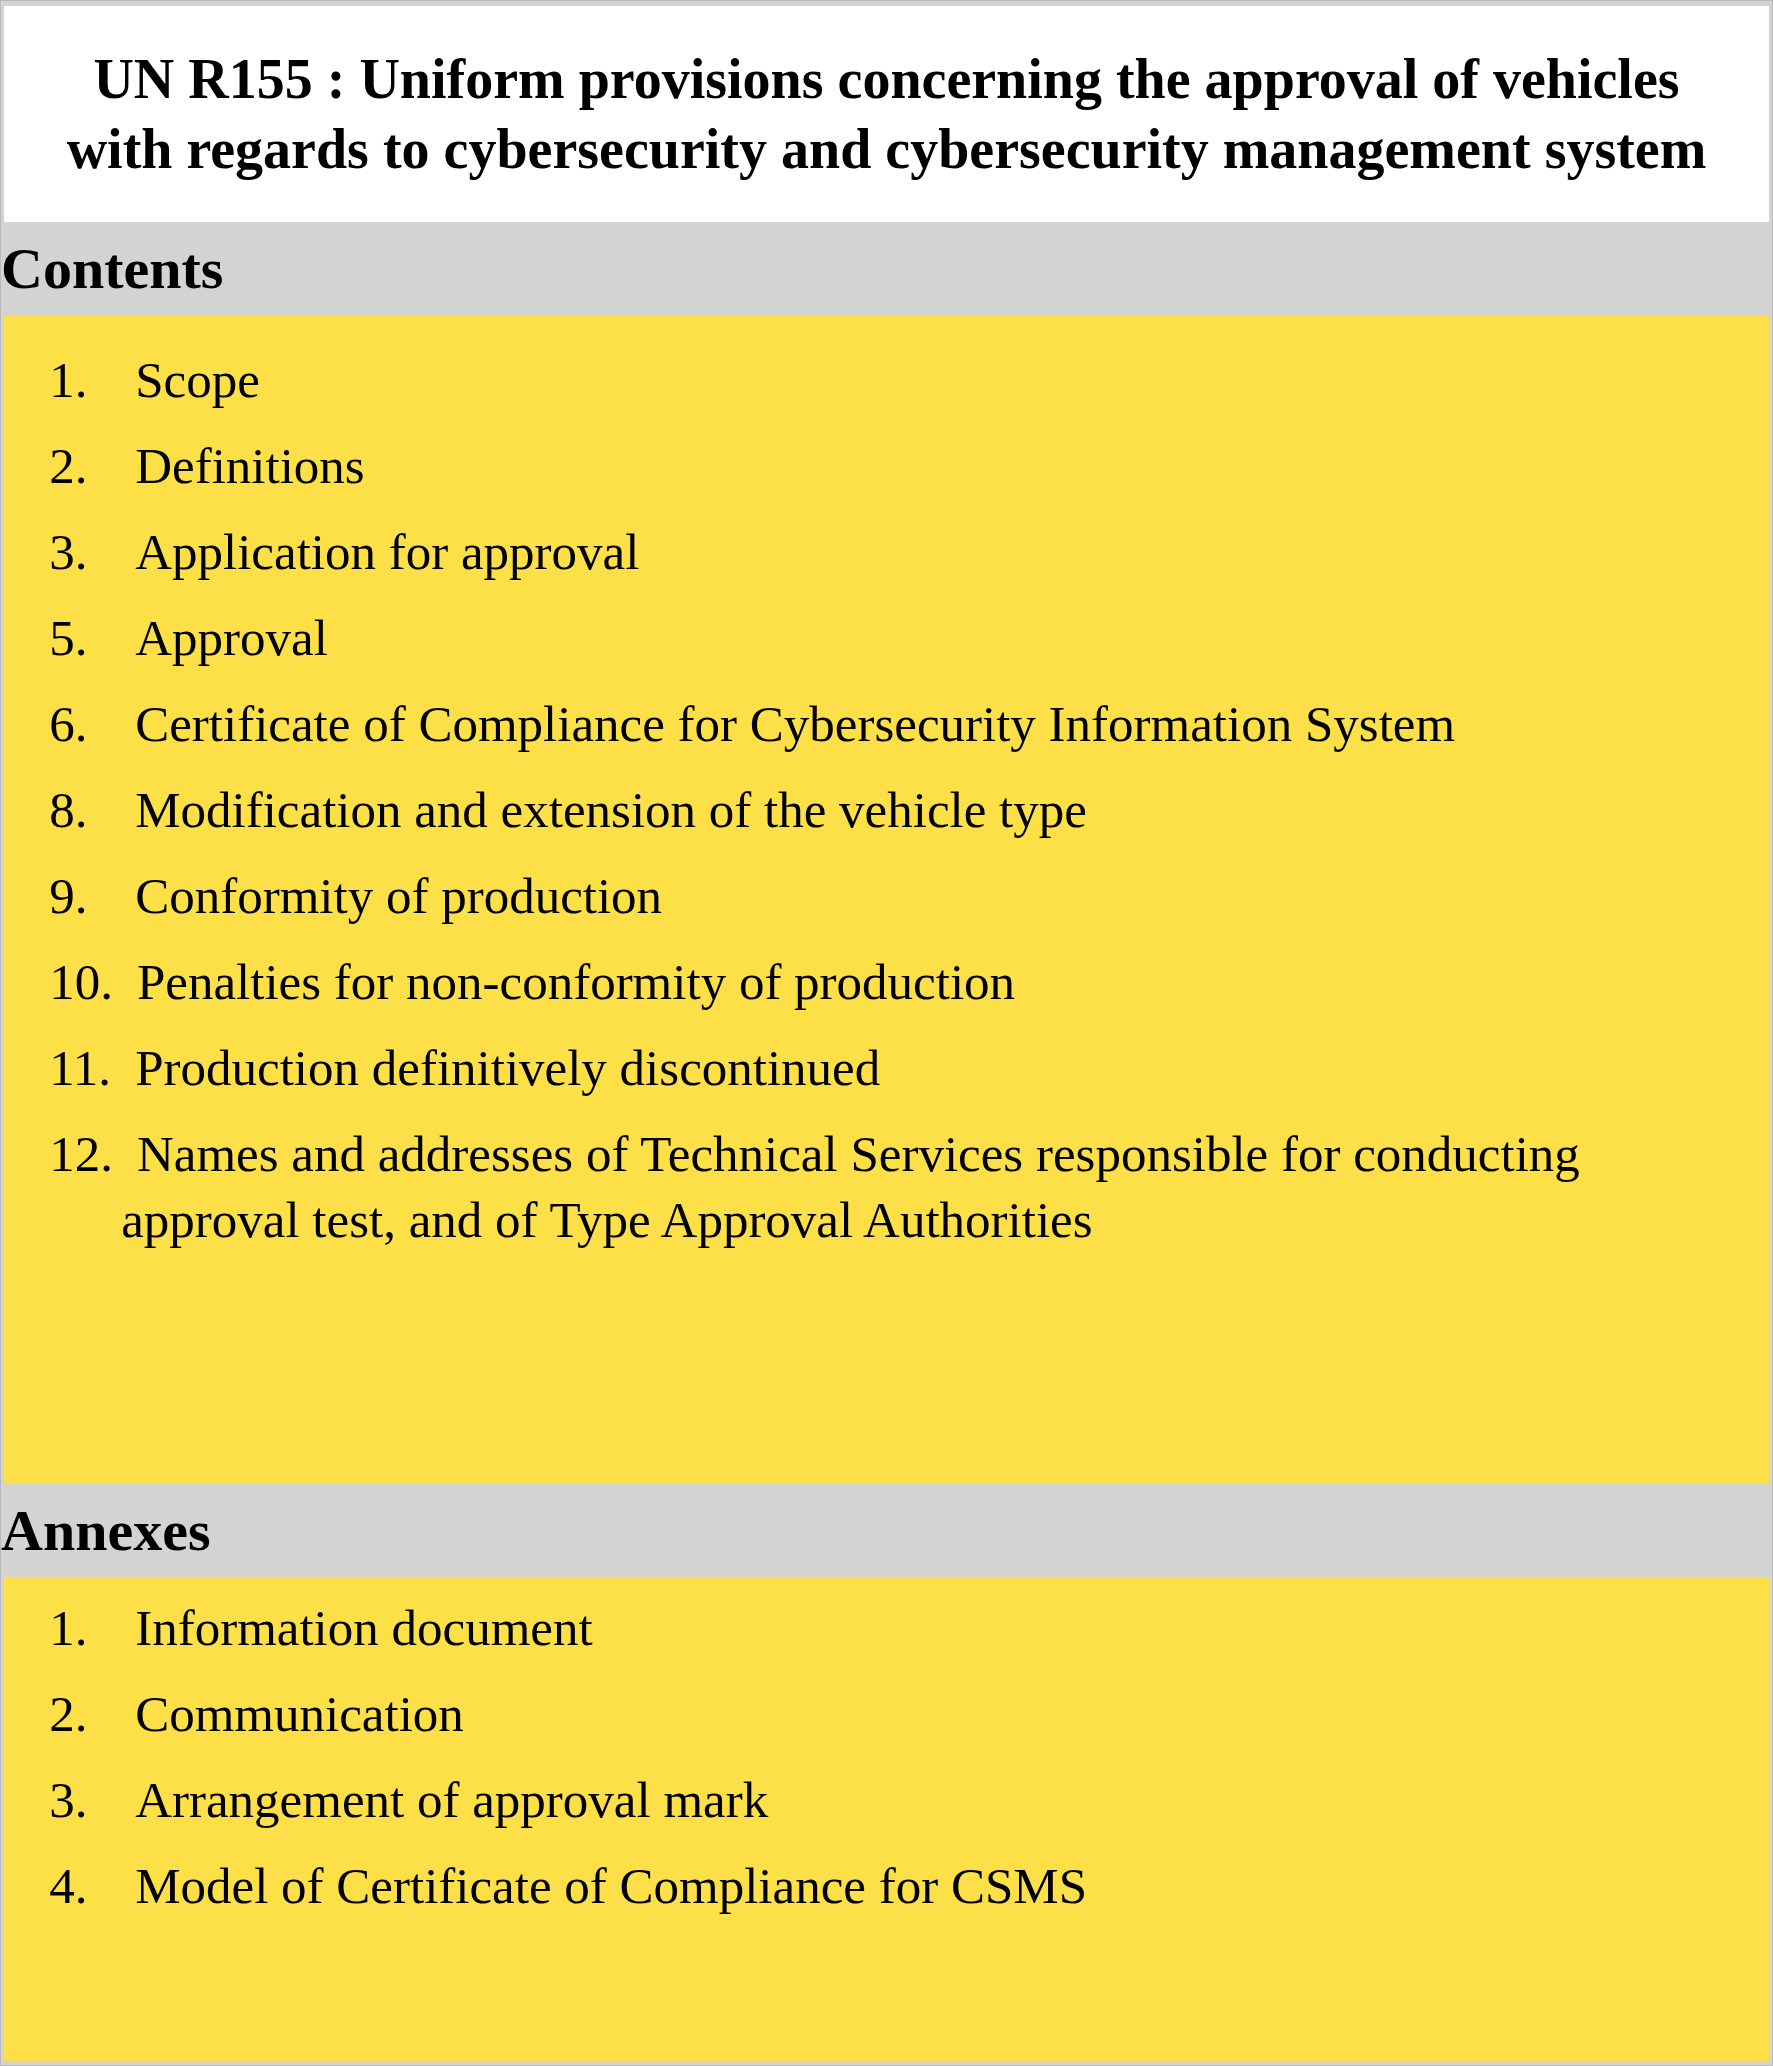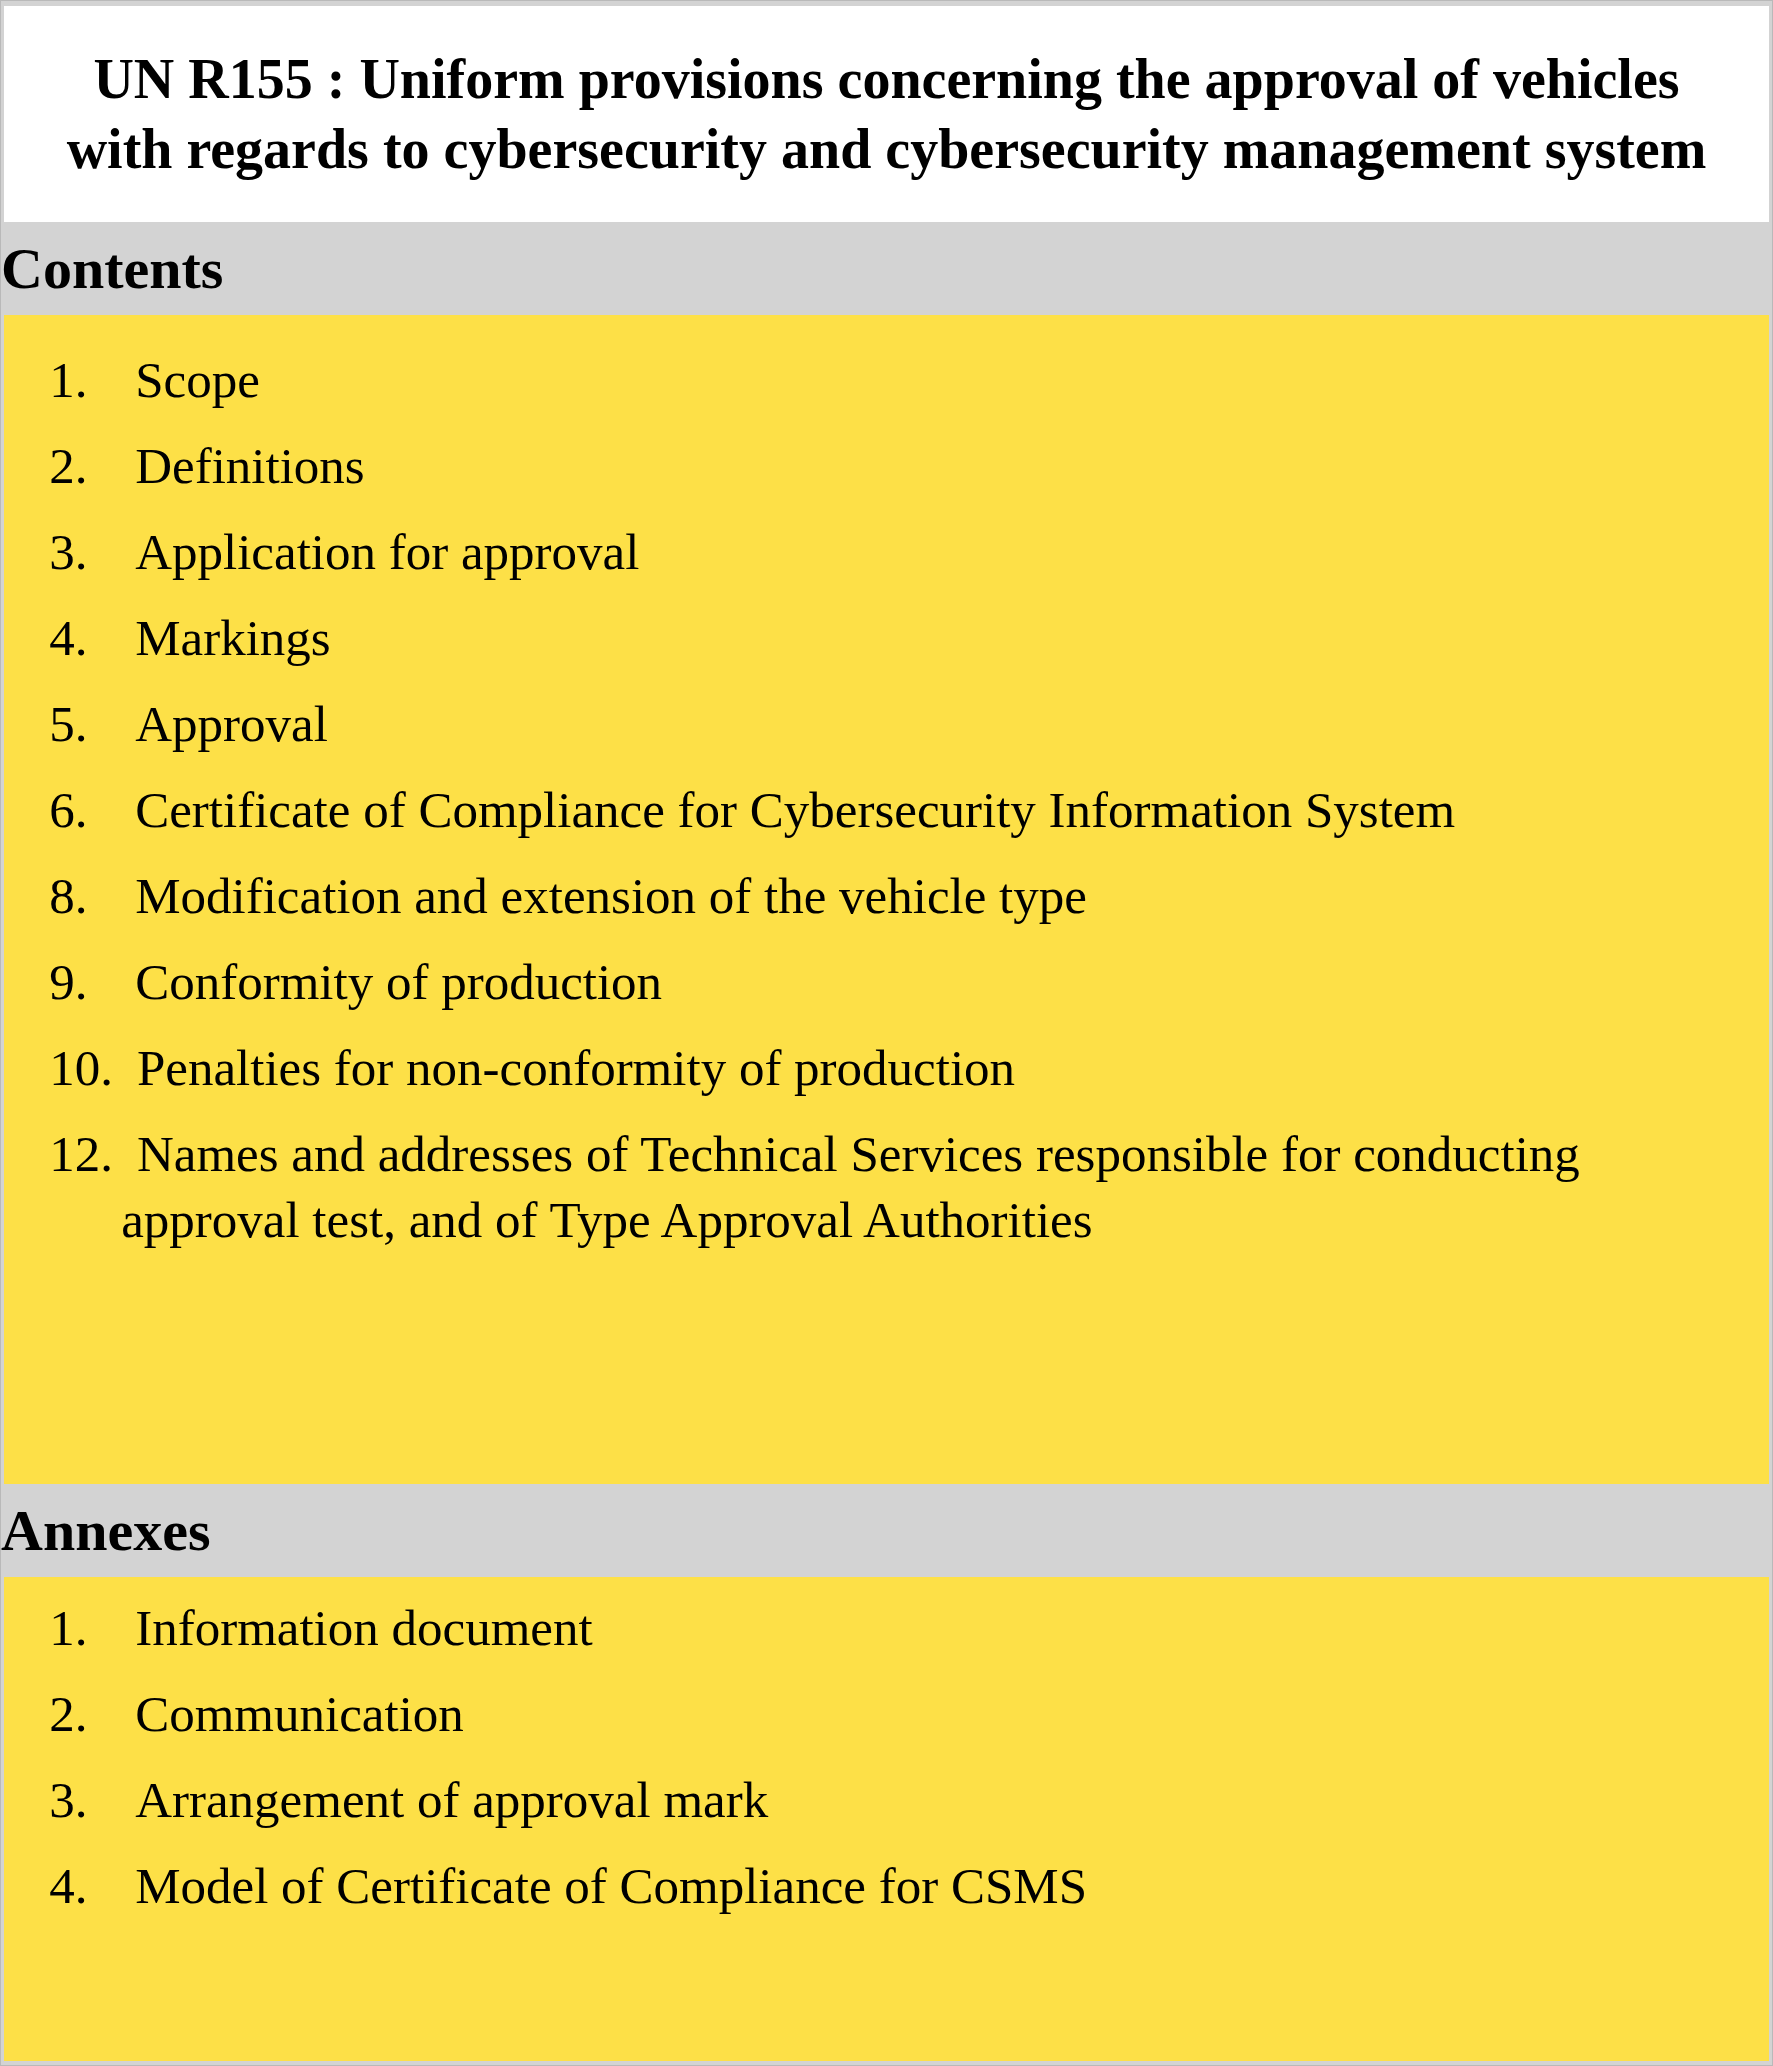--- a/index.html
+++ b/index.html
@@ -91,26 +91,26 @@
 
   <div class="band">
     <h2 class="band-title">Contents</h2>
   </div>
 
   <section class="list-section contents">
 
   <div class="toc-item"><span class="toc-num">1.</span><span class="toc-text">Scope</span></div>
       <div class="toc-item"><span class="toc-num">2.</span><span class="toc-text">Definitions</span></div>
       <div class="toc-item"><span class="toc-num">3.</span><span class="toc-text">Application for approval</span></div>
-      <div class="toc-item"><span class="toc-num">4.</span><span class="toc-text">Markings</span></div>
       <div class="toc-item"><span class="toc-num">5.</span><span class="toc-text">Approval</span></div>
       <div class="toc-item"><span class="toc-num">6.</span><span class="toc-text">Certificate of Compliance for Cybersecurity Information System</span></div>
       <div class="toc-item"><span class="toc-num">8.</span><span class="toc-text">Modification and extension of the vehicle type</span></div>
       <div class="toc-item"><span class="toc-num">9.</span><span class="toc-text">Conformity of production</span></div>
       <div class="toc-item"><span class="toc-num">10.</span><span class="toc-text">Penalties for non-conformity of production</span></div>
+      <div class="toc-item"><span class="toc-num">11.</span><span class="toc-text">Production definitively discontinued</span></div>
       <div class="toc-item"><span class="toc-num">12.</span><span class="toc-text">Names and addresses of Technical Services responsible for conducting
 approval test, and of Type Approval Authorities</span></div>
     </section>
 
   <div class="band">
     <h2 class="band-title">Annexes</h2>
   </div>
 
   <section class="list-section annexes">
 

